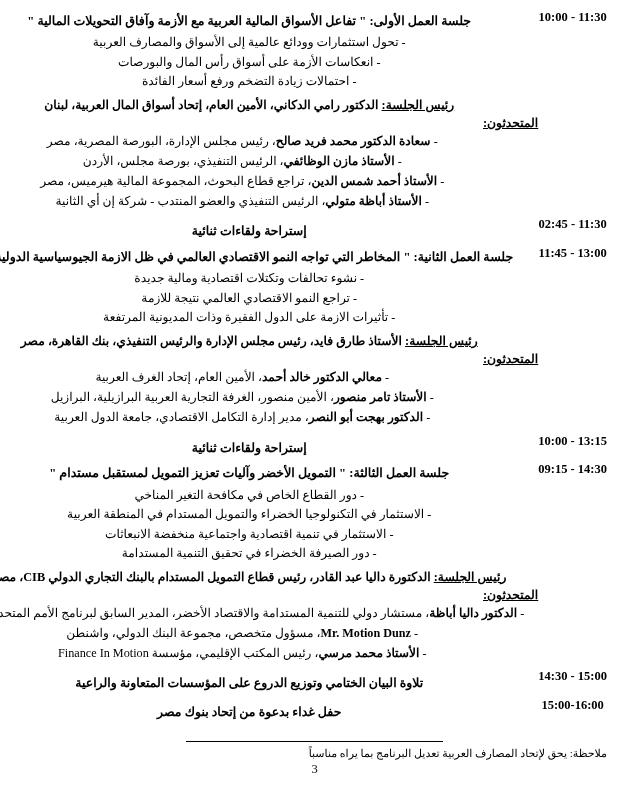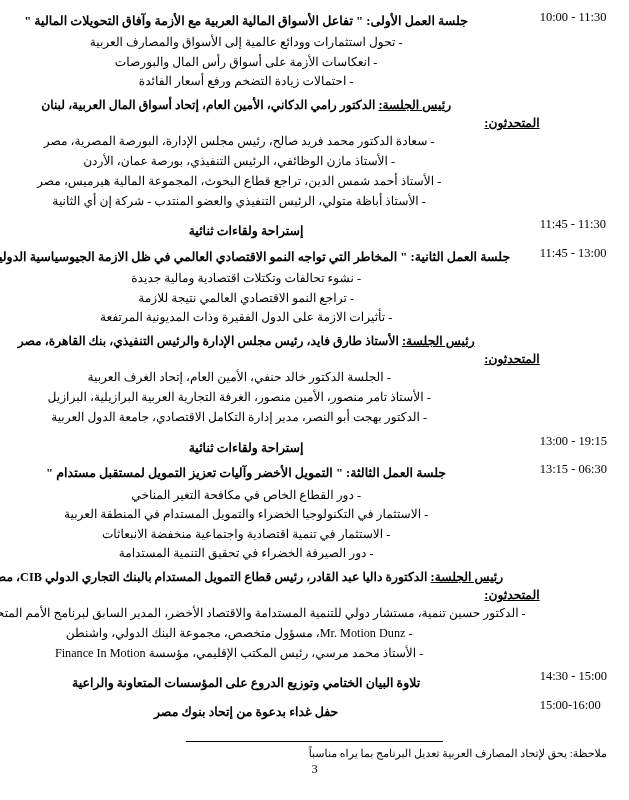--- a/index.html
+++ b/index.html
@@ -24,22 +24,23 @@
   .agenda {
     width: 100%;
     border-collapse: collapse;
   }
   .agenda td {
     vertical-align: top;
     padding: 0;
   }
   .time-cell {
     width: 86px;
+    text-align: center;
     font-size: 12.5px;
-    font-weight: normal;
+    font-weight: bold;
     white-space: nowrap;
     padding-top: 3px;
     direction: ltr;
   }
   .body-cell {
     padding-right: 4px;
     padding-left: 2px;
   }
   .session-head {
     font-size: 12.6px;
@@ -81,21 +82,21 @@
     margin: 0 0 6px 0;
     padding: 0 14px 0 0;
     text-align: center;
   }
   .speakers li {
     font-size: 12.2px;
     line-height: 1.62;
     white-space: nowrap;
   }
   .speakers li .nm {
-    font-weight: normal;
+    font-weight: bold;
   }
   .plain-row {
     font-size: 12.5px;
     font-weight: bold;
     text-align: center;
     padding: 5px 0 5px 0;
     line-height: 1.5;
   }
   .rule-wrap {
     margin-top: 14px;
@@ -137,78 +138,78 @@
             <li>- تحول استثمارات وودائع عالمية إلى الأسواق والمصارف العربية</li>
             <li>- انعكاسات الأزمة على أسواق رأس المال والبورصات</li>
             <li>- احتمالات زيادة التضخم ورفع أسعار الفائدة</li>
           </ul>
           <div class="chair">
             <span class="chair-label">رئيس الجلسة:</span><span> الدكتور رامي الدكاني، الأمين العام، إتحاد أسواق المال العربية، لبنان</span>
           </div>
           <div class="speakers-label">المتحدثون:</div>
           <ul class="speakers">
             <li>- <span class="nm">سعادة الدكتور محمد فريد صالح</span><span>، رئيس مجلس الإدارة، البورصة المصرية، مصر</span></li>
-            <li>- <span class="nm">الأستاذ مازن الوظائفي</span><span>، الرئيس التنفيذي، بورصة عمان، الأردن</span></li>
+            <li>- <span class="nm">الأستاذ مازن الوظائفي</span><span>، الرئيس التنفيذي، بورصة مجلس، الأردن</span></li>
             <li>- <span class="nm">الأستاذ أحمد شمس الدين</span><span>، تراجع قطاع البحوث، المجموعة المالية هيرميس، مصر</span></li>
             <li>- <span class="nm">الأستاذ أباظة متولي</span><span>، الرئيس التنفيذي والعضو المنتدب - شركة إن أي الثانية</span></li>
           </ul>
         </td>
       </tr>
 
       <tr>
-        <td class="time-cell">11:45 - 11:30</td>
+        <td class="time-cell">02:45 - 11:30</td>
         <td class="body-cell">
           <div class="plain-row">إستراحة ولقاءات ثنائية</div>
         </td>
       </tr>
 
       <tr>
         <td class="time-cell">11:45 - 13:00</td>
         <td class="body-cell">
           <div class="session-head">جلسة العمل الثانية: " المخاطر التي تواجه النمو الاقتصادي العالمي في ظل الازمة الجيوسياسية الدولية "</div>
           <ul class="bullets">
             <li>- نشوء تحالفات وتكتلات اقتصادية ومالية جديدة</li>
             <li>- تراجع النمو الاقتصادي العالمي نتيجة للازمة</li>
             <li>- تأثيرات الازمة على الدول الفقيرة وذات المديونية المرتفعة</li>
           </ul>
           <div class="chair">
             <span class="chair-label">رئيس الجلسة:</span><span> الأستاذ طارق فايد، رئيس مجلس الإدارة والرئيس التنفيذي، بنك القاهرة، مصر</span>
           </div>
           <div class="speakers-label">المتحدثون:</div>
           <ul class="speakers">
-            <li>- <span class="nm">الجلسة الدكتور خالد حنفي</span><span>، الأمين العام، إتحاد الغرف العربية</span></li>
+            <li>- <span class="nm">معالي الدكتور خالد أحمد</span><span>، الأمين العام، إتحاد الغرف العربية</span></li>
             <li>- <span class="nm">الأستاذ تامر منصور</span><span>، الأمين منصور، الغرفة التجارية العربية البرازيلية، البرازيل</span></li>
             <li>- <span class="nm">الدكتور بهجت أبو النصر</span><span>، مدير إدارة التكامل الاقتصادي، جامعة الدول العربية</span></li>
           </ul>
         </td>
       </tr>
 
       <tr>
-        <td class="time-cell">13:00 - 19:15</td>
+        <td class="time-cell">10:00 - 13:15</td>
         <td class="body-cell">
           <div class="plain-row">إستراحة ولقاءات ثنائية</div>
         </td>
       </tr>
 
       <tr>
-        <td class="time-cell">13:15 - 06:30</td>
+        <td class="time-cell">09:15 - 14:30</td>
         <td class="body-cell">
           <div class="session-head">جلسة العمل الثالثة: " التمويل الأخضر وآليات تعزيز التمويل لمستقبل مستدام "</div>
           <ul class="bullets">
             <li>- دور القطاع الخاص في مكافحة التغير المناخي</li>
             <li>- الاستثمار في التكنولوجيا الخضراء والتمويل المستدام في المنطقة العربية</li>
             <li>- الاستثمار في تنمية اقتصادية واجتماعية منخفضة الانبعاثات</li>
             <li>- دور الصيرفة الخضراء في تحقيق التنمية المستدامة</li>
           </ul>
           <div class="chair">
             <span class="chair-label">رئيس الجلسة:</span><span> الدكتورة داليا عبد القادر، رئيس قطاع التمويل المستدام بالبنك التجاري الدولي CIB، مصر</span>
           </div>
           <div class="speakers-label">المتحدثون:</div>
           <ul class="speakers">
-            <li>- <span class="nm">الدكتور حسين تنمية</span><span>، مستشار دولي للتنمية المستدامة والاقتصاد الأخضر، المدير السابق لبرنامج الأمم المتحدة للبيئة.</span></li>
+            <li>- <span class="nm">الدكتور داليا أباظة</span><span>، مستشار دولي للتنمية المستدامة والاقتصاد الأخضر، المدير السابق لبرنامج الأمم المتحدة للبيئة.</span></li>
             <li>- <span class="nm ltr-name">Mr. Motion Dunz</span><span>، مسؤول متخصص، مجموعة البنك الدولي، واشنطن</span></li>
             <li>- <span class="nm">الأستاذ محمد مرسي</span><span>، رئيس المكتب الإقليمي، مؤسسة Finance In Motion</span></li>
           </ul>
         </td>
       </tr>
 
       <tr>
         <td class="time-cell">14:30 - 15:00</td>
         <td class="body-cell">
           <div class="plain-row">تلاوة البيان الختامي وتوزيع الدروع على المؤسسات المتعاونة والراعية</div>

